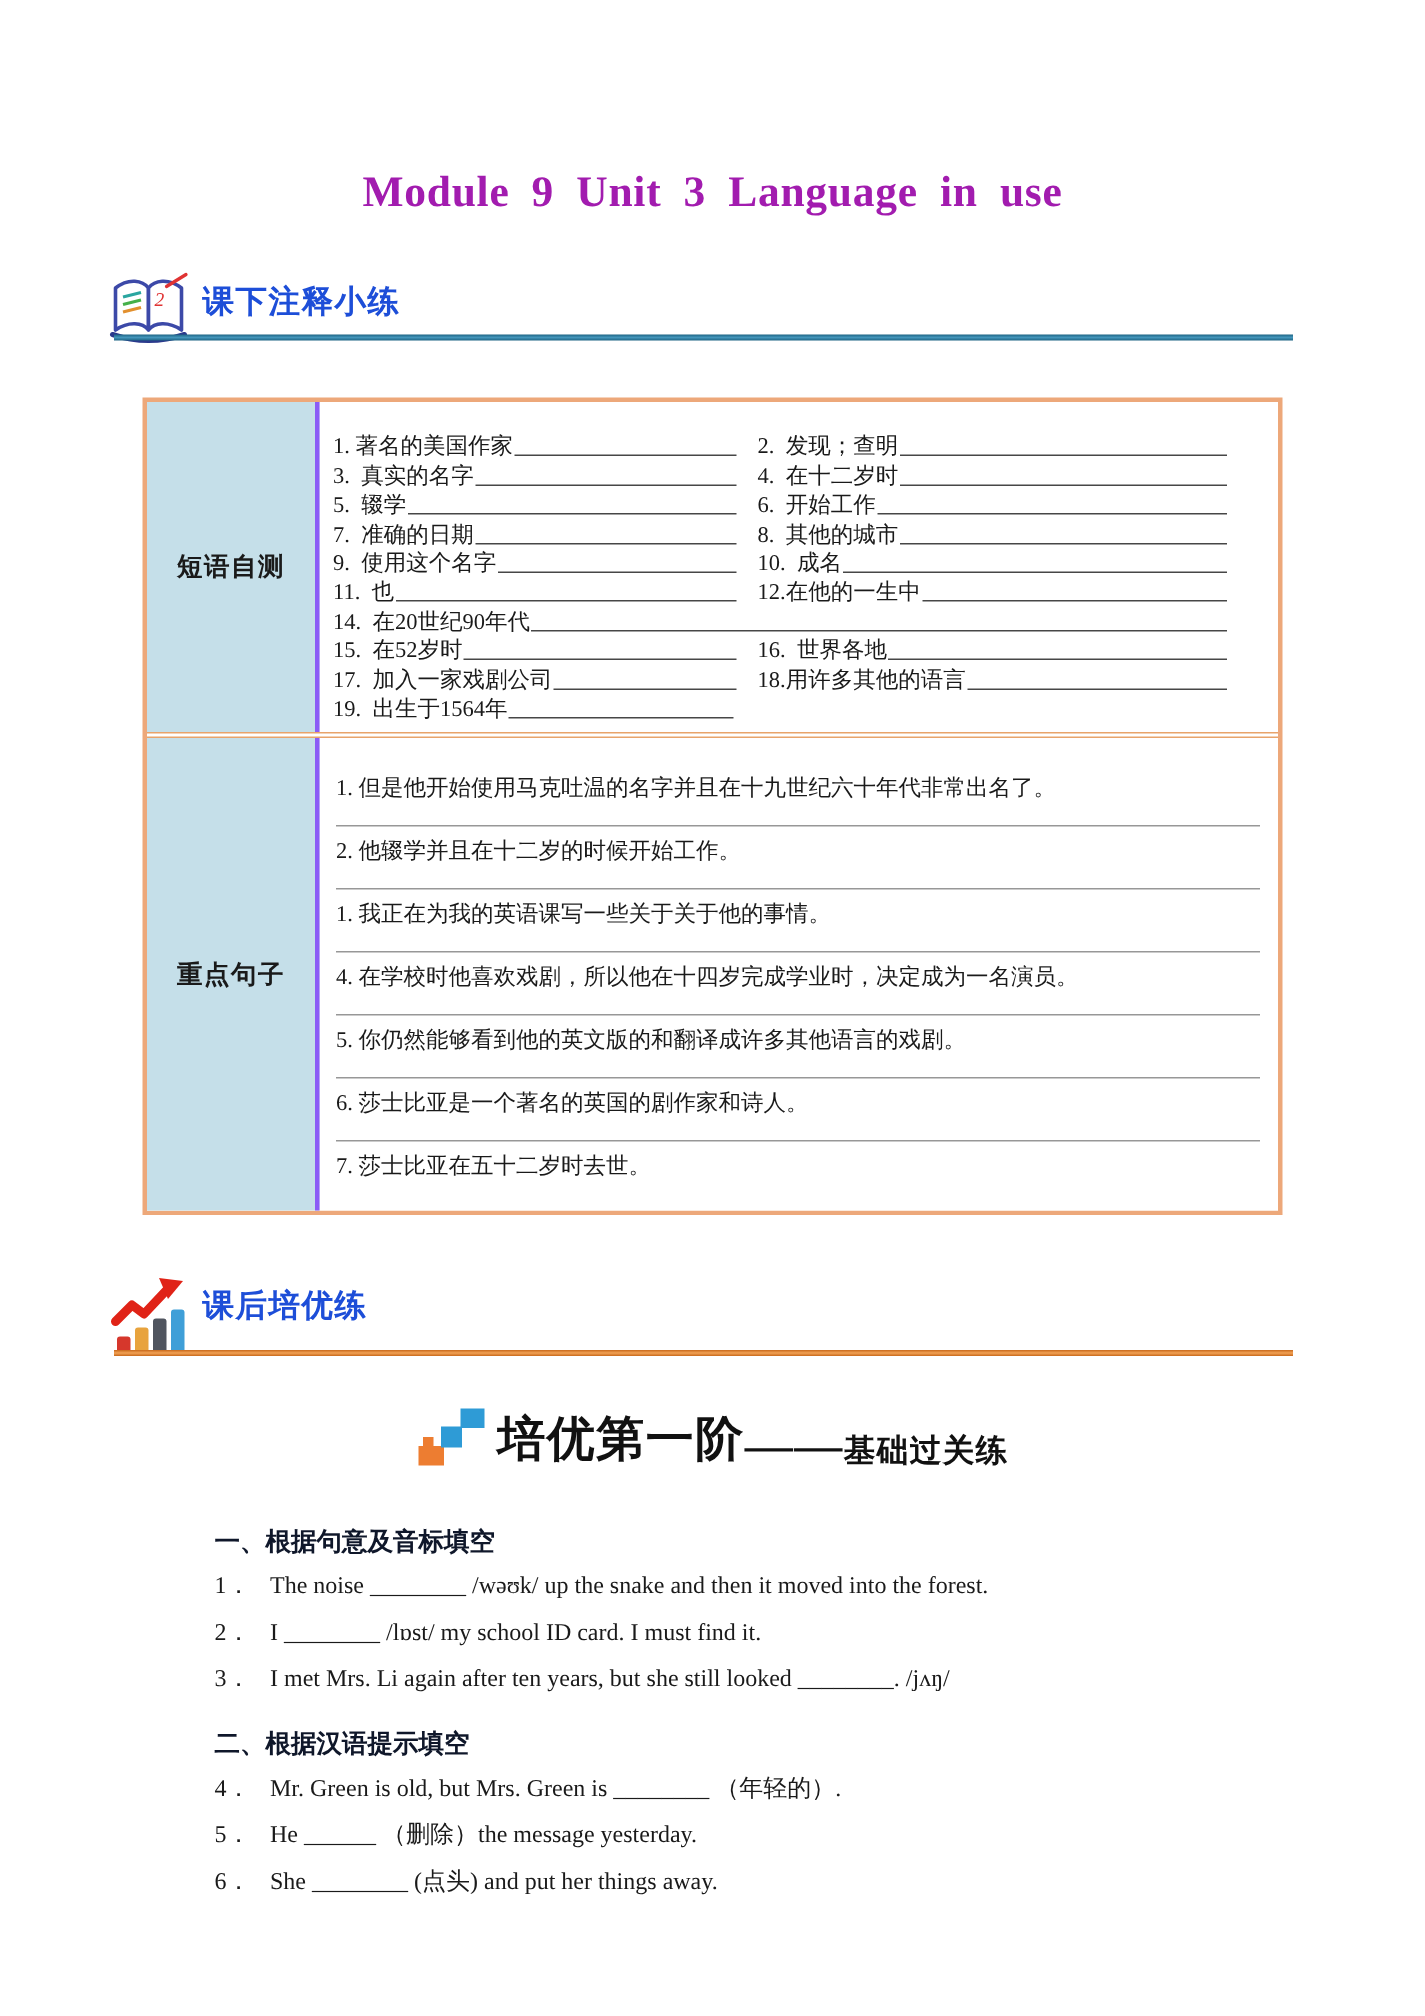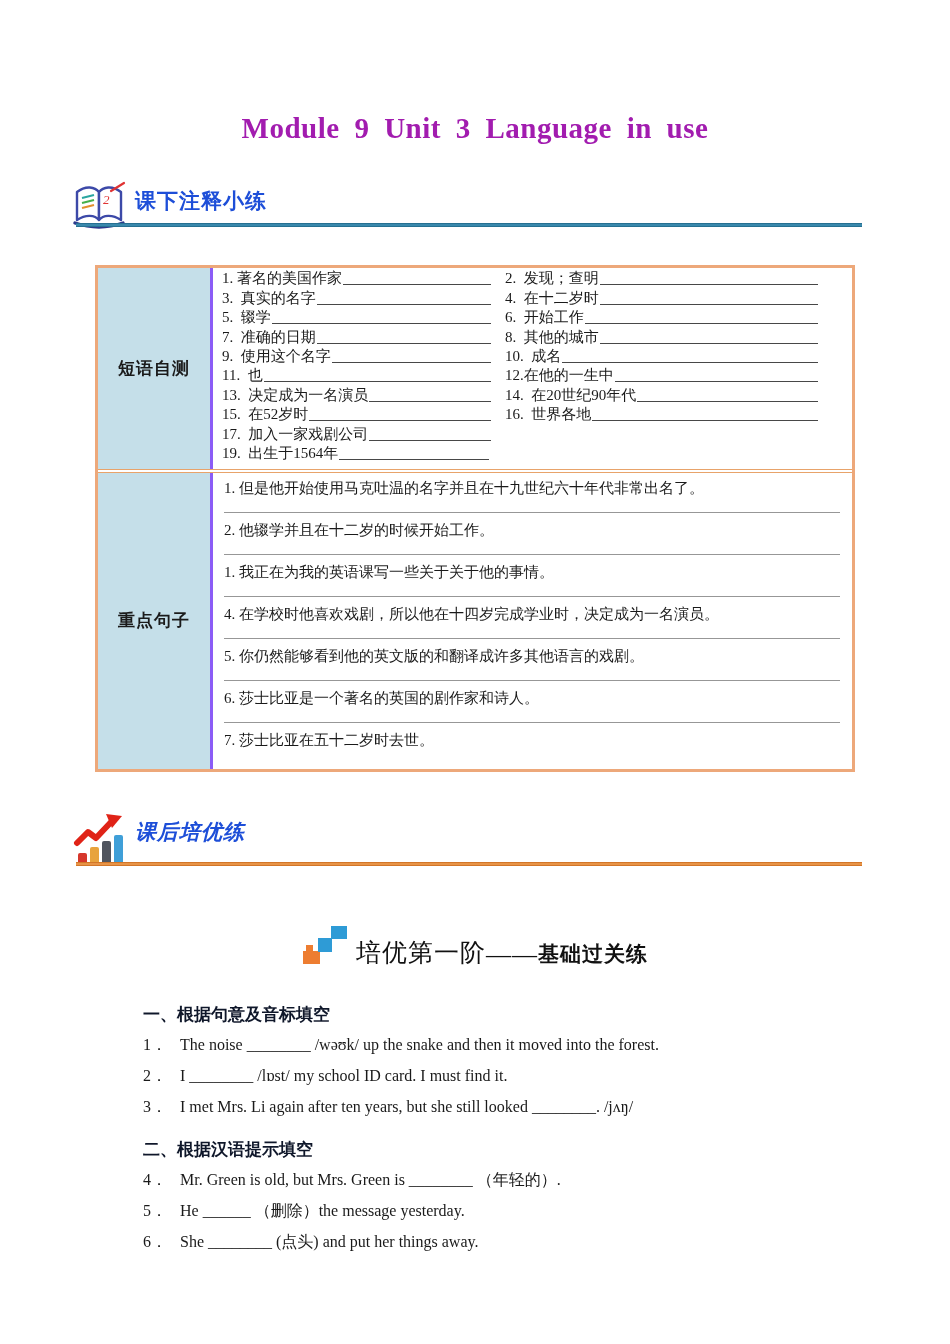--- a/index.html
+++ b/index.html
@@ -9,21 +9,21 @@
   }
   
   .doc-title{
     margin:0;padding-top:112px;text-align:center;
     font:bold 29px "Liberation Serif","DejaVu Serif",serif;
     color:#a21caf;word-spacing:7px;letter-spacing:.5px;
   }
   
   .sec-header{position:relative;margin-left:73px;margin-right:88px;height:58px;}
   .sec-header.sec1{margin-top:36px;}
-  .sec-header.sec2{margin-top:40px;font-style:italic;}
+  .sec-header.sec2{margin-top:40px;}
   .sec-icon{position:absolute;left:0;top:0;}
   .sec-title{
     position:absolute;left:62px;top:6px;
     font-family:"Liberation Sans","DejaVu Sans",sans-serif;
     font-weight:bold;font-size:21px;color:#1d4ed8;letter-spacing:1px;
   }
   .sec-line{position:absolute;left:3px;right:0;height:4px;}
   .sec1 .sec-line{top:42px;background:linear-gradient(#1d6484,#4395ba,#1d6484);}
   .sec2 .sec-line{top:50px;background:linear-gradient(#c8681a,#f2a255,#c8681a);}
   
@@ -31,21 +31,21 @@
     width:760px;margin:26px 0 0 95px;border:3px solid #eda87a;box-sizing:border-box;
   }
   .t-row{display:flex;background:#fff;}
   .t-row + .t-row{border-top:4px double #e8a36a;}
   .t-label{
     width:112px;flex:0 0 112px;background:#c5dfe9;border-right:3px solid #8b5cf6;
     display:flex;align-items:center;justify-content:center;
     font-weight:bold;font-size:17px;letter-spacing:1px;
     font-family:"Liberation Serif","DejaVu Serif",serif;
   }
-  .t-content{flex:1;padding:1px 8px 6px 9px;min-width:0;}
+  .t-content{flex:1;padding:20px 8px 6px 9px;min-width:0;}
   .row-phrases .t-content{min-height:182px;}
   .row-sent .t-content{min-height:252px;}
   
   .p-line{display:flex;align-items:flex-end;height:19.4px;font-size:15px;}
   .p-cell{display:flex;min-width:0;align-items:flex-end;}
   .p-left{width:45.5%;flex:0 0 45.5%;padding-right:6px;box-sizing:border-box;}
   .p-right{flex:1;}
   .p-text{white-space:pre;}
   .blank{flex:1;border-bottom:1px solid #474747;margin:0 26px 3px 1px;height:1px;}
   .p-left .blank{margin-right:8px;}
@@ -54,21 +54,21 @@
   .sent-item{font-size:15px;}
   .sent-text{margin:6px 0 14px 2px;line-height:17px;}
   .ans-line{border-bottom:1.5px solid #979797;margin:0 4px 9px 2px;height:1px;}
   .sent-item:last-child .ans-line{display:none;}
   
   .stage-heading{
     margin-top:30px;display:flex;justify-content:center;align-items:flex-end;
     font-family:"Liberation Serif","DejaVu Serif",serif;color:#111;
   }
   .stage-icon{margin-right:8px;margin-bottom:2px;}
-  .stage-main{font-weight:normal;font-size:25px;letter-spacing:1px;margin-top:36px;}
+  .stage-main{font-weight:bold;font-size:32px;letter-spacing:1px;}
   .stage-sub{font-weight:bold;font-size:21px;letter-spacing:1px;padding-bottom:1px;}
   
   .ex-wrap{margin:34px 95px 0 143px;}
   .ex-heading{
     font-family:"Liberation Sans","DejaVu Sans",sans-serif;
     font-weight:bold;font-size:17px;margin:0 0 10px 0;color:#0f172a;
   }
   .ex-heading.second{margin-top:22px;}
   .ex-item{display:flex;font-size:16px;margin-bottom:13px;line-height:18px;}
   .ex-num{flex:0 0 37px;white-space:pre;}
@@ -153,42 +153,42 @@
         <div class="p-cell p-left">
             <span class="p-text">11.  也</span>
             <span class="blank"></span>
           </div>
         <div class="p-cell p-right">
             <span class="p-text">12.在他的一生中</span>
             <span class="blank"></span>
           </div>
       </div>
       <div class="p-line">
-        <div class="p-cell p-left">
-            <span class="p-text">13.  决定成为一名演员</span>
-            <span class="blank"></span>
-          </div>
         <div class="p-cell p-right">
             <span class="p-text">14.  在20世纪90年代</span>
             <span class="blank"></span>
           </div>
       </div>
       <div class="p-line">
         <div class="p-cell p-left">
             <span class="p-text">15.  在52岁时</span>
             <span class="blank"></span>
           </div>
         <div class="p-cell p-right">
             <span class="p-text">16.  世界各地</span>
             <span class="blank"></span>
           </div>
       </div>
       <div class="p-line">
         <div class="p-cell p-left">
             <span class="p-text">17.  加入一家戏剧公司</span>
+            <span class="blank"></span>
+          </div>
+        <div class="p-cell p-right">
+            <span class="p-text">18.用许多其他的语言</span>
             <span class="blank"></span>
           </div>
       </div>
       <div class="p-line">
         <div class="p-cell p-left">
             <span class="p-text">19.  出生于1564年</span>
             <span class="blank blank-short"></span>
           </div>
         <div class="p-cell p-right"></div>
       </div>

